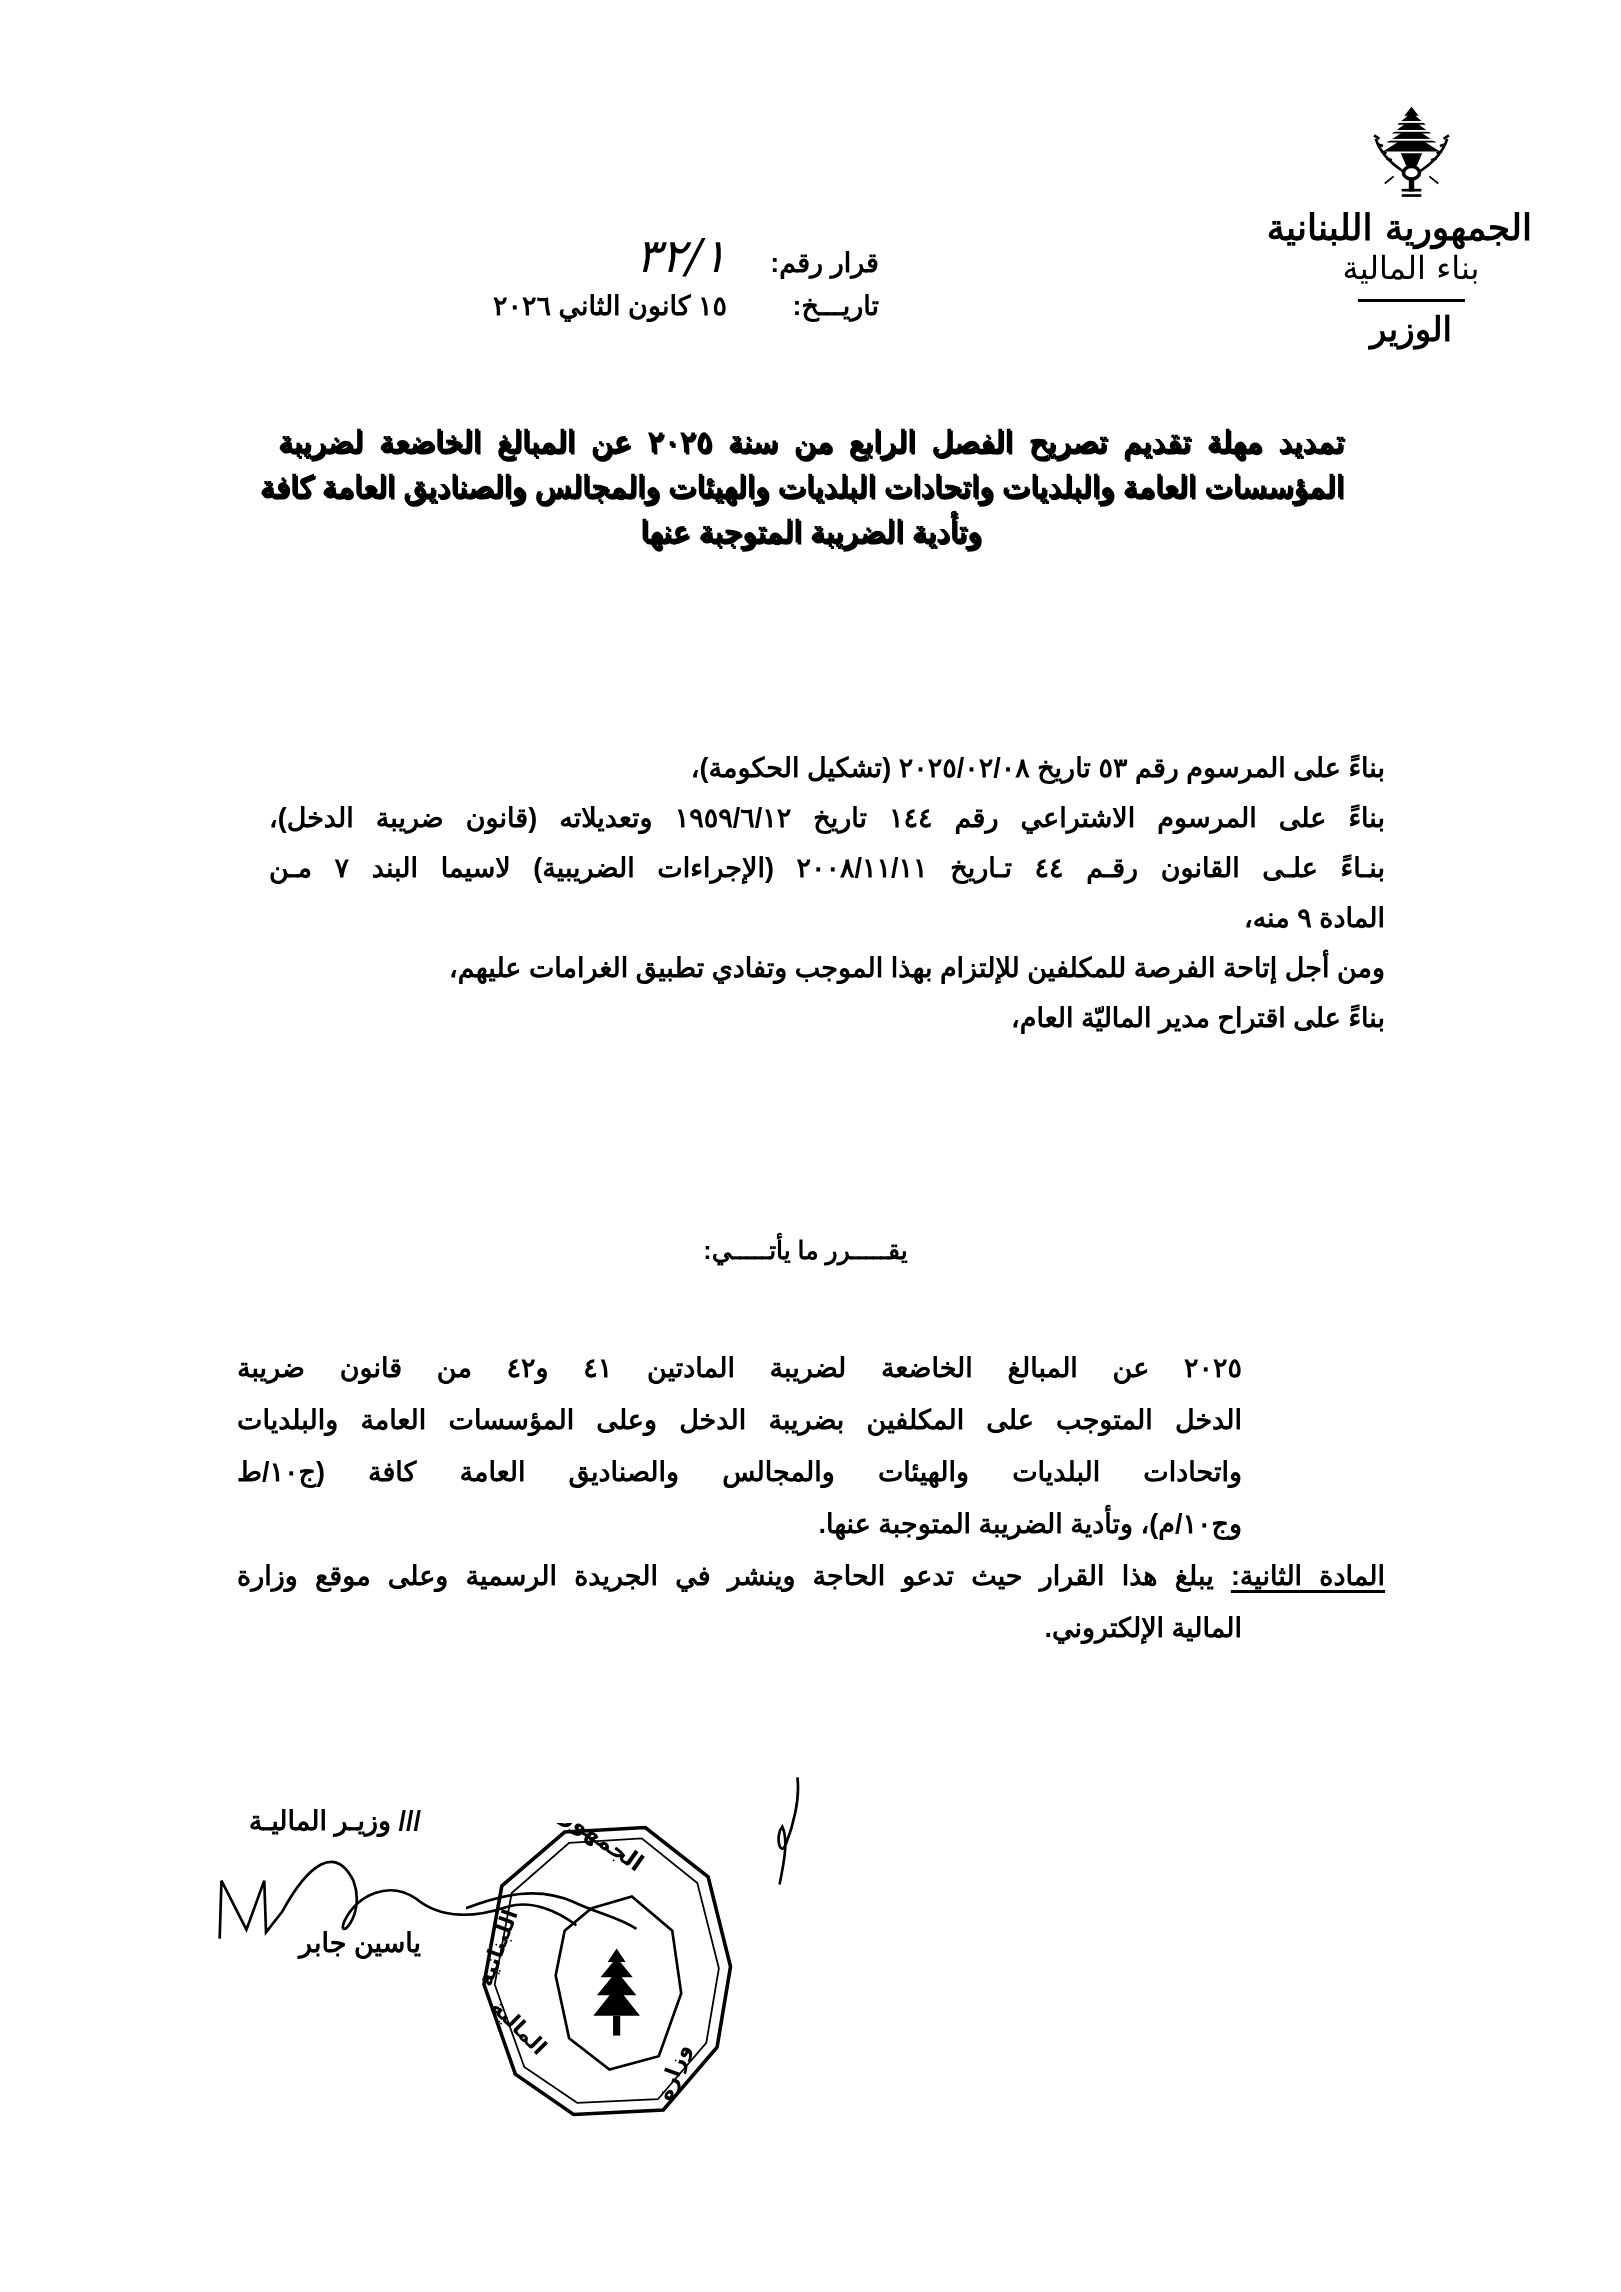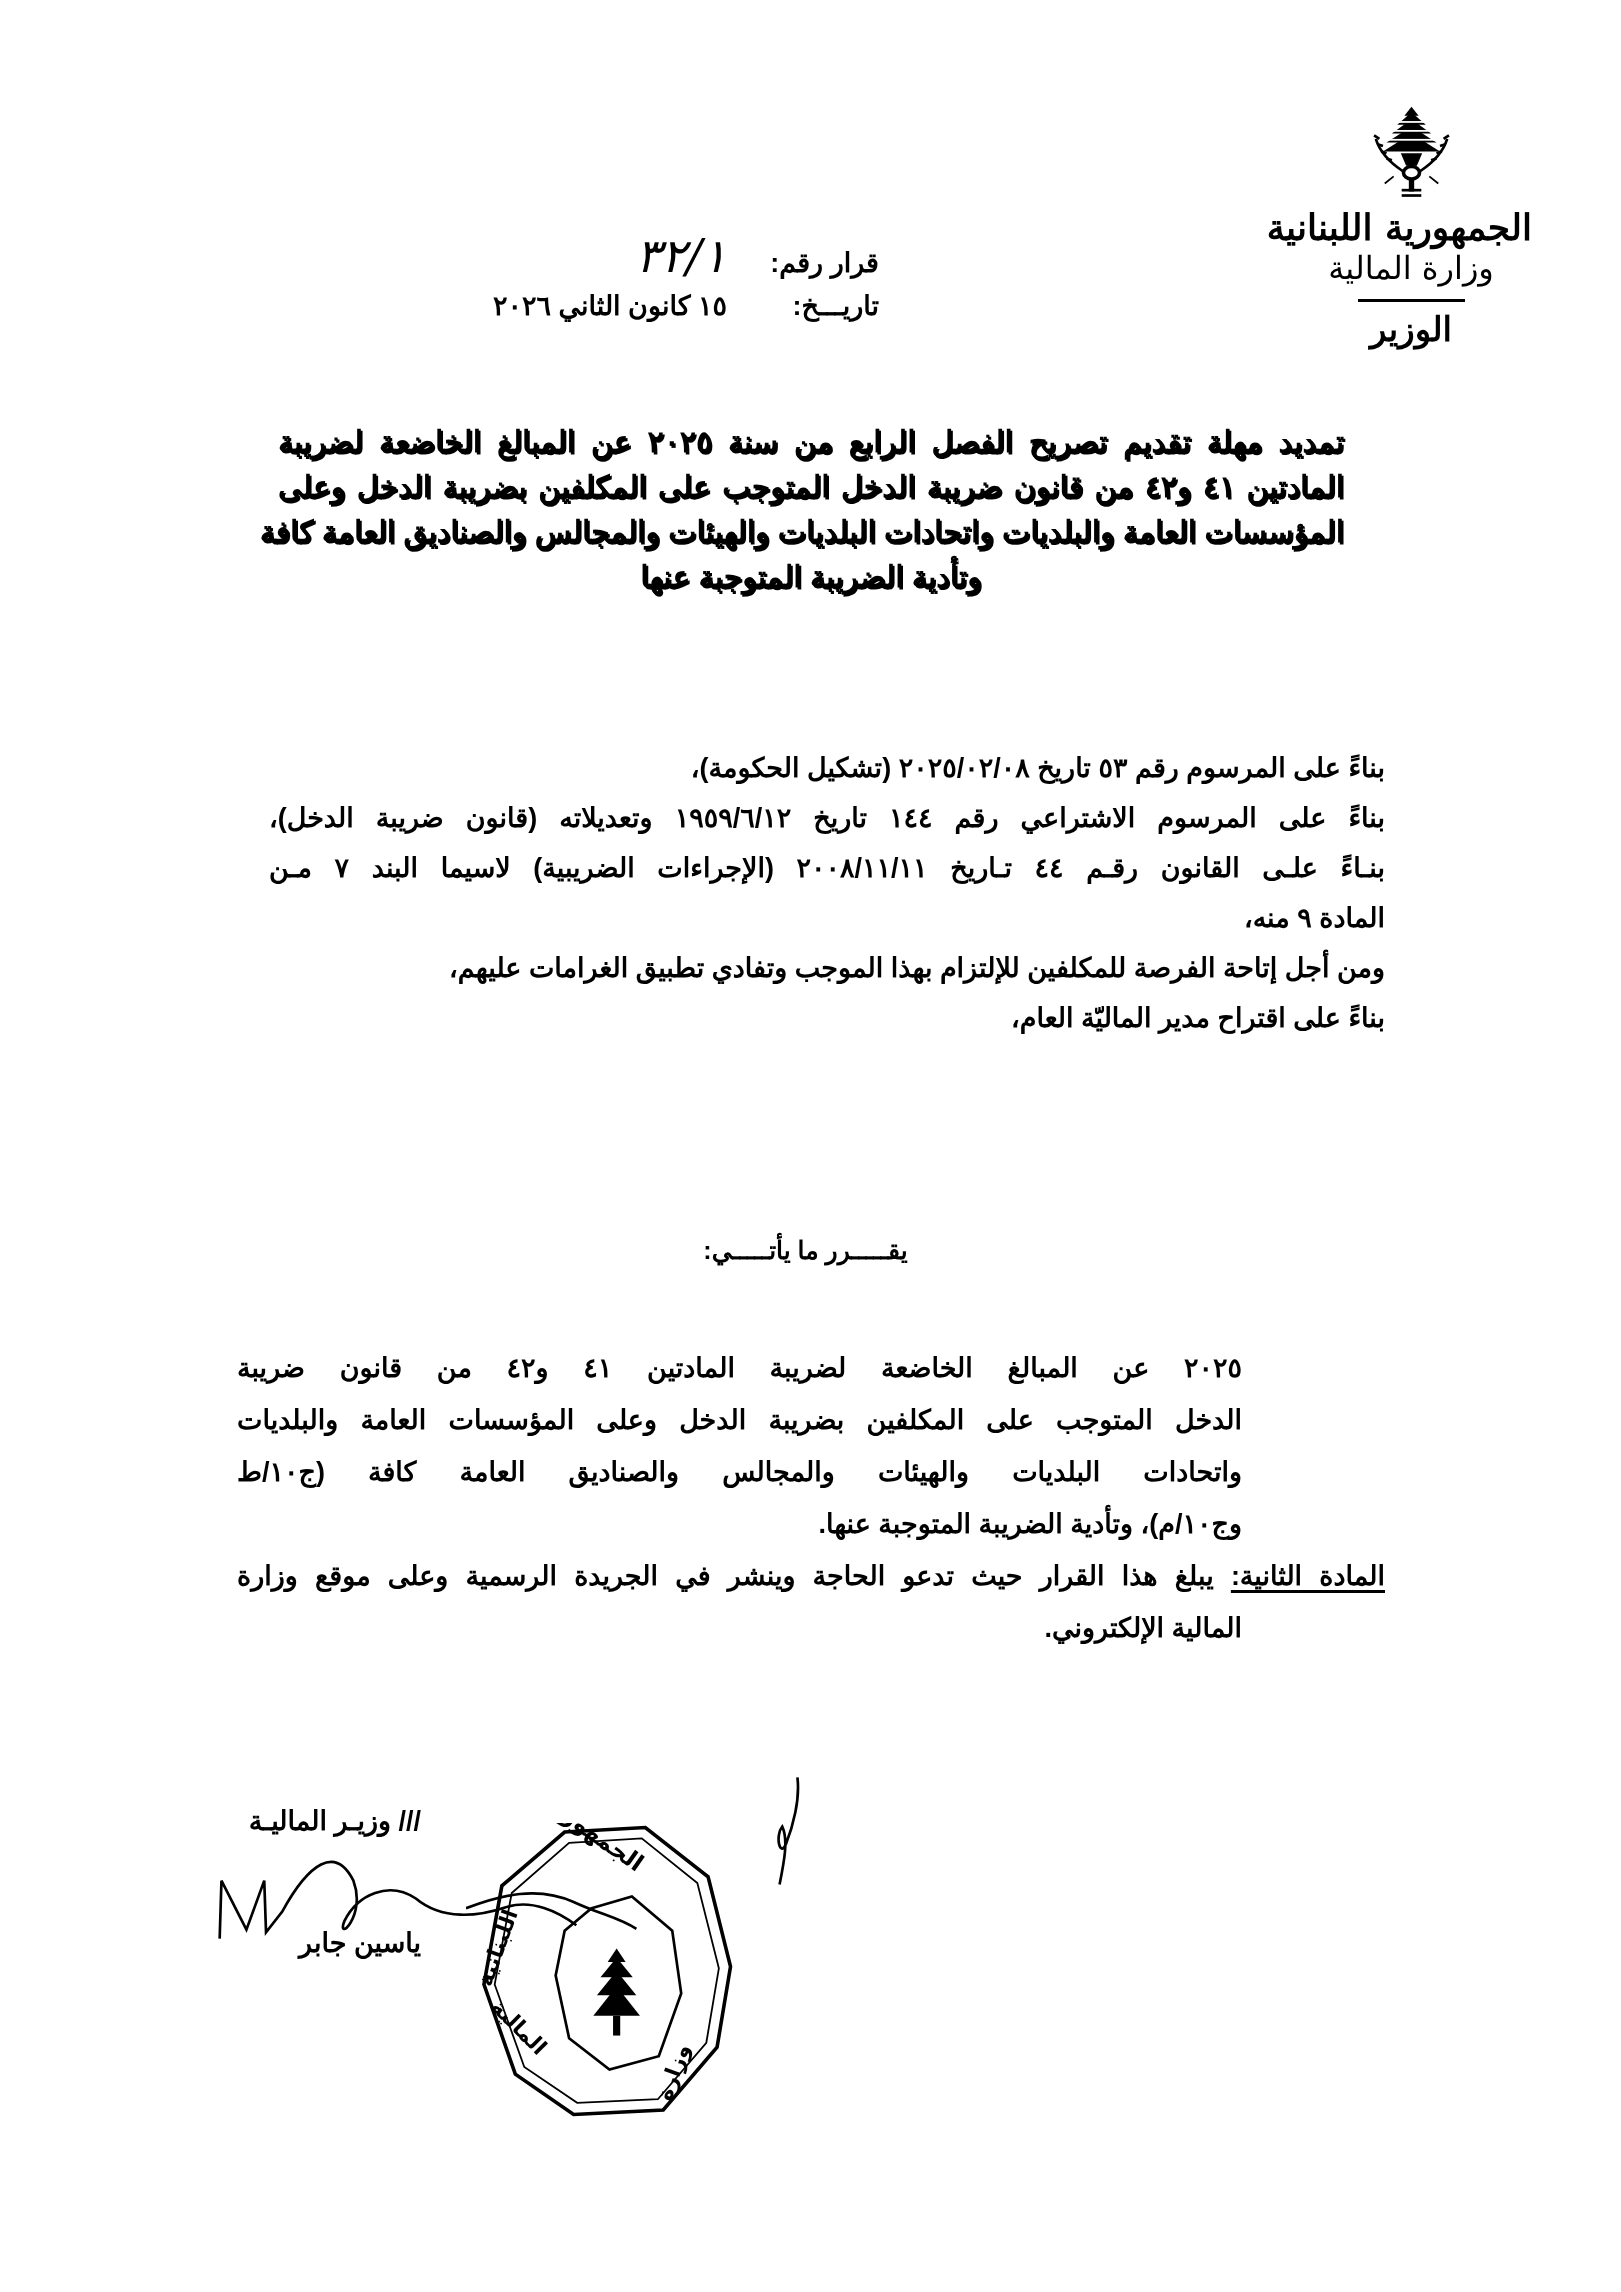--- a/index.html
+++ b/index.html
@@ -249,39 +249,38 @@
       <rect x="49" y="96" width="22" height="3" fill="#000"></rect>
       <rect x="49" y="102" width="22" height="3" fill="#000"></rect>
 
       <path d="M20,40 Q26,60 50,76" fill="none" stroke="#000" stroke-width="3"></path>
       <path d="M100,40 Q94,60 70,76" fill="none" stroke="#000" stroke-width="3"></path>
       <path d="M18,36 l6,4 M22,46 l6,2 M26,54 l6,2 M32,62 l6,2" stroke="#000" stroke-width="3"></path>
       <path d="M102,36 l-6,4 M98,46 l-6,2 M94,54 l-6,2 M88,62 l-6,2" stroke="#000" stroke-width="3"></path>
       <path d="M40,82 L30,90 M80,82 L90,90" stroke="#000" stroke-width="2"></path>
     </svg>
     <div class="lh-republic">الجمهورية اللبنانية</div>
-    <div class="lh-ministry">وزارة المالية</div>
+    <div class="lh-ministry">بناء المالية</div>
     <div class="lh-rule"></div>
     <div class="lh-minister">الوزير</div>
   </div>
 
   <div class="ref-block">
     <div class="ref-row">
       <span class="ref-label">قرار رقم:</span>
       <span class="ref-number">٣٢/١</span>
     </div>
     <div class="ref-row">
       <span class="ref-label">تاريـــخ:</span>
       <span class="ref-date">١٥ كانون الثاني ٢٠٢٦</span>
     </div>
   </div>
 
   <div class="title-block">
     <span class="tline">تمديد مهلة تقديم تصريح الفصل الرابع من سنة ٢٠٢٥ عن المبالغ الخاضعة لضريبة</span>
-    <span class="tline">المادتين ٤١ و٤٢ من قانون ضريبة الدخل المتوجب على المكلفين بضريبة الدخل وعلى</span>
     <span class="tline">المؤسسات العامة والبلديات واتحادات البلديات والهيئات والمجالس والصناديق العامة كافة</span>
     <span class="tline center">وتأدية الضريبة المتوجبة عنها</span>
   </div>
 
   <div class="preamble">
     <span class="pline">بناءً على المرسوم رقم ٥٣ تاريخ ٢٠٢٥/٠٢/٠٨ (تشكيل الحكومة)،</span>
     <span class="pline justify">بناءً على المرسوم الاشتراعي رقم ١٤٤ تاريخ ١٩٥٩/٦/١٢ وتعديلاته (قانون ضريبة الدخل)،</span>
     <span class="pline justify">بنـاءً علـى القانون رقـم ٤٤ تـاريخ ٢٠٠٨/١١/١١ (الإجراءات الضريبية) لاسيما البند ٧ مـن</span>
     <span class="pline">المادة ٩ منه،</span>
     <span class="pline">ومن أجل إتاحة الفرصة للمكلفين للإلتزام بهذا الموجب وتفادي تطبيق الغرامات عليهم،</span>

